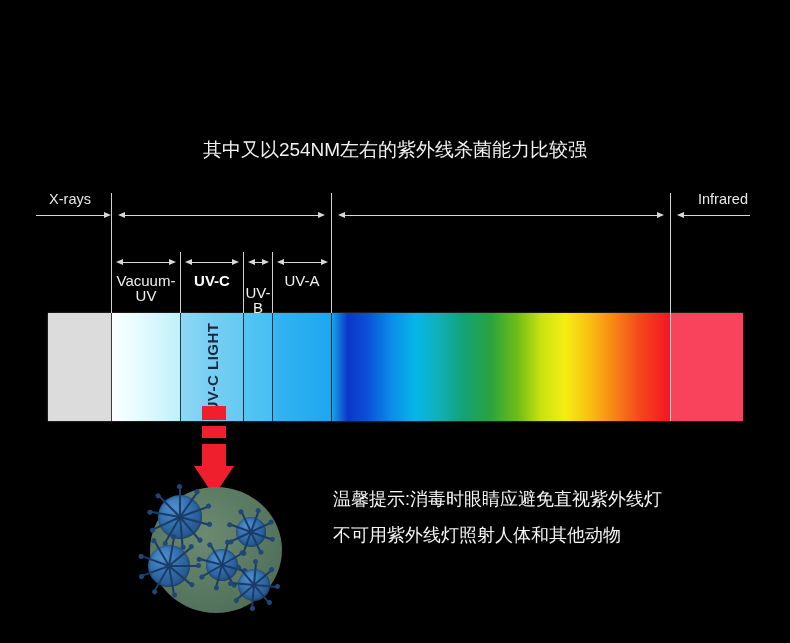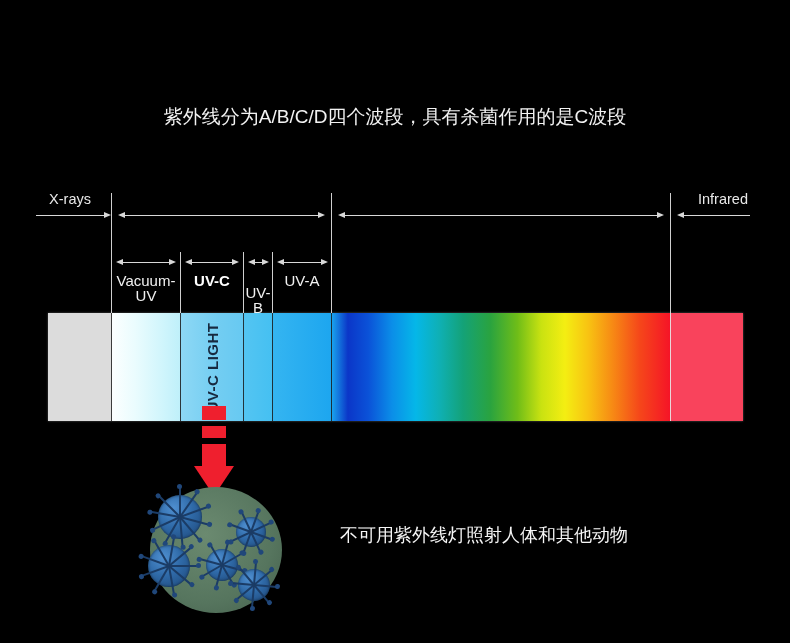--- a/index.html
+++ b/index.html
@@ -74,28 +74,28 @@
   .virus .body{position:absolute;left:0;top:0;width:100%;height:100%;border-radius:50%;
      background:radial-gradient(circle at 36% 30%,#4f8fd0 0%,#2f6aa8 45%,#1d4576 100%);
      box-shadow:0 0 3px rgba(0,0,0,.6) inset;}
   .spike{position:absolute;left:50%;top:50%;width:2px;background:#1b3c66;transform-origin:50% 100%;}
   .spike:after{content:"";position:absolute;left:-1.6px;top:-3.4px;width:5px;height:5px;
      border-radius:50%;background:#20477a;}
 
   
   .note{position:absolute;font-size:18px;color:#f5f5f5;white-space:nowrap;line-height:1;}
   .note1{left:333px;top:490px;}
-  .note2{left:333px;top:526px;margin-left:7px;}
+  .note2{left:333px;top:526px;}
 </style>
 </head>
 <body>
 
 <div class="stage">
 
-  <div class="sub sub1">紫外线分为A/B/C/D四个波段，具有杀菌作用的是C波段</div>
+  <div class="sub sub2">其中又以254NM左右的紫外线杀菌能力比较强</div>
 
   <div class="chart">
 
     <div class="vline" style="left:111px;top:193px;height:122px;"></div>
     <div class="vline" style="left:331px;top:193px;height:122px;"></div>
     <div class="vline" style="left:670px;top:193px;height:122px;"></div>
 
     <div class="vline" style="left:180px;top:252px;height:63px;"></div>
     <div class="vline" style="left:243px;top:252px;height:63px;"></div>
     <div class="vline" style="left:272px;top:252px;height:63px;"></div>
@@ -254,15 +254,16 @@
         <div class="spike" style="height:23px;transform:translate(-50%,-100%) rotate(140deg);"></div>
         <div class="spike" style="height:23px;transform:translate(-50%,-100%) rotate(185deg);"></div>
         <div class="spike" style="height:23px;transform:translate(-50%,-100%) rotate(230deg);"></div>
         <div class="spike" style="height:23px;transform:translate(-50%,-100%) rotate(275deg);"></div>
         <div class="spike" style="height:23px;transform:translate(-50%,-100%) rotate(320deg);"></div>
       </div>
     </div>
 
   </div>
 
+  <div class="note note1">温馨提示:消毒时眼睛应避免直视紫外线灯</div>
   <div class="note note2">不可用紫外线灯照射人体和其他动物</div>
 
 </div>
 
 </body></html>

